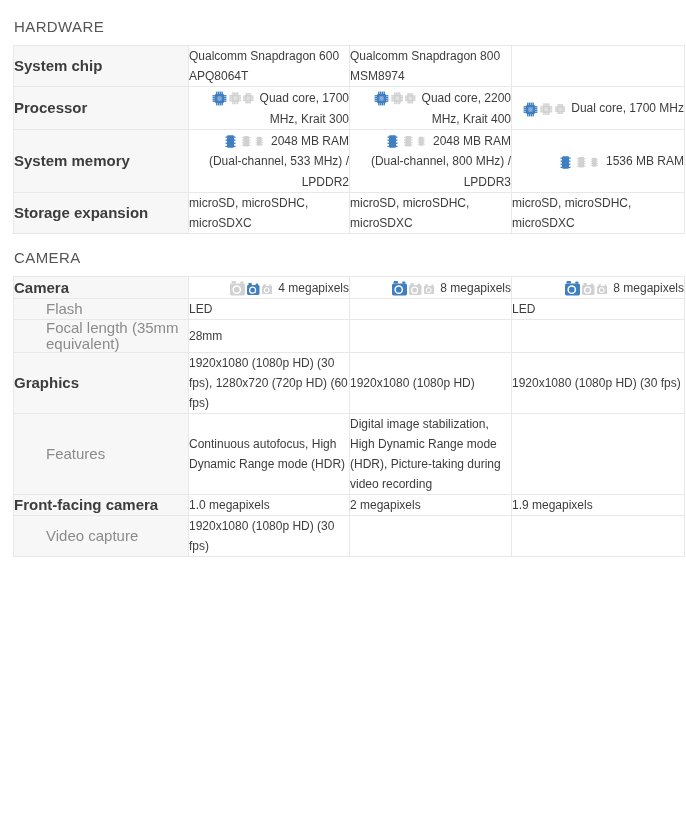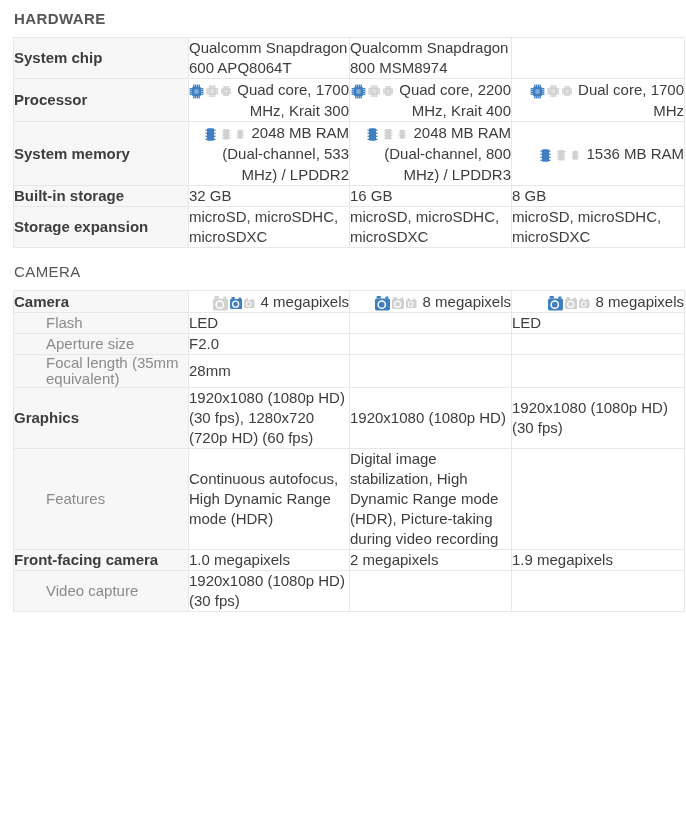--- a/index.html
+++ b/index.html
@@ -21,21 +21,21 @@
 
   .section-title {
     font-size: 15px;
     font-weight: 400;
     color: #555555;
     letter-spacing: 0.4px;
     padding: 0 0 0 14px;
     margin: 0;
     line-height: 26px;
   }
-  #hardware-title { padding-top: 6px; font-weight: bold; }
+  #hardware-title { padding-top: 14px; }
   #camera-title { padding-top: 11px; }
 
   table.spec {
     border-collapse: collapse;
     width: 671px;
     margin: 5px 0 0 13px;
     table-layout: fixed;
     border: 1px solid #e2e2e2;
     border-top: 1px solid #e2e2e2;
   }
@@ -58,21 +58,21 @@
     padding: 10px 8px 10px 14px;
     line-height: 16px;
   }
   td.label.sub {
     font-weight: normal;
     color: #8b8b8b;
     padding-left: 32px;
   }
   td.val {
     background: #ffffff;
-    font-size: 15px;
+    font-size: 12px;
     color: #3d3d3d;
     padding: 9px 9px 9px 10px;
     line-height: 20px;
   }
   td.val.empty { padding: 9px; }
 
   .rating-line {
     display: block;
     text-align: right;
     line-height: 20px;
@@ -387,26 +387,20 @@
                   <rect x="7.75" y="3.8860499999999996" width="1.05" height="0.9040499999999999" fill="#cfcfcf"></rect>
                   <rect x="1.7" y="6.03855" width="1.05" height="0.9040499999999999" fill="#cfcfcf"></rect>
                   <rect x="7.75" y="6.03855" width="1.05" height="0.9040499999999999" fill="#cfcfcf"></rect>
                   <rect x="1.7" y="8.191049999999999" width="1.05" height="0.9040499999999999" fill="#cfcfcf"></rect>
                   <rect x="7.75" y="8.191049999999999" width="1.05" height="0.9040499999999999" fill="#cfcfcf"></rect>
                   <rect x="2.75" y="0.84" width="5" height="8.82" rx="1.2" fill="#cfcfcf"></rect>
   </svg></span><span class="txt">1536 MB RAM</span></span>
           </td>
         </tr>
         <tr>
-          <td class="label">Built-in storage</td>
-          <td class="val">32 GB</td>
-          <td class="val">16 GB</td>
-          <td class="val">8 GB</td>
-        </tr>
-        <tr>
           <td class="label">Storage expansion</td>
           <td class="val">microSD, microSDHC, microSDXC</td>
           <td class="val">microSD, microSDHC, microSDXC</td>
           <td class="val">microSD, microSDHC, microSDXC</td>
         </tr>
       </tbody>
   </table>
 
   <h2 class="section-title" id="camera-title">CAMERA</h2>
   <table class="spec" id="table-camera">
@@ -474,26 +468,20 @@
   </svg></span><span class="txt">8 megapixels</span></span>
           </td>
         </tr>
         <tr>
           <td class="label sub">Flash</td>
           <td class="val">LED</td>
           <td class="val empty"></td>
           <td class="val">LED</td>
         </tr>
         <tr>
-          <td class="label sub">Aperture size</td>
-          <td class="val">F2.0</td>
-          <td class="val empty"></td>
-          <td class="val empty"></td>
-        </tr>
-        <tr>
           <td class="label sub">Focal length (35mm equivalent)</td>
           <td class="val">28mm</td>
           <td class="val empty"></td>
           <td class="val empty"></td>
         </tr>
         <tr>
           <td class="label">Graphics</td>
           <td class="val">1920x1080 (1080p HD) (30 fps), 1280x720 (720p HD) (60 fps)</td>
           <td class="val">1920x1080 (1080p HD)</td>
           <td class="val">1920x1080 (1080p HD) (30 fps)</td>

